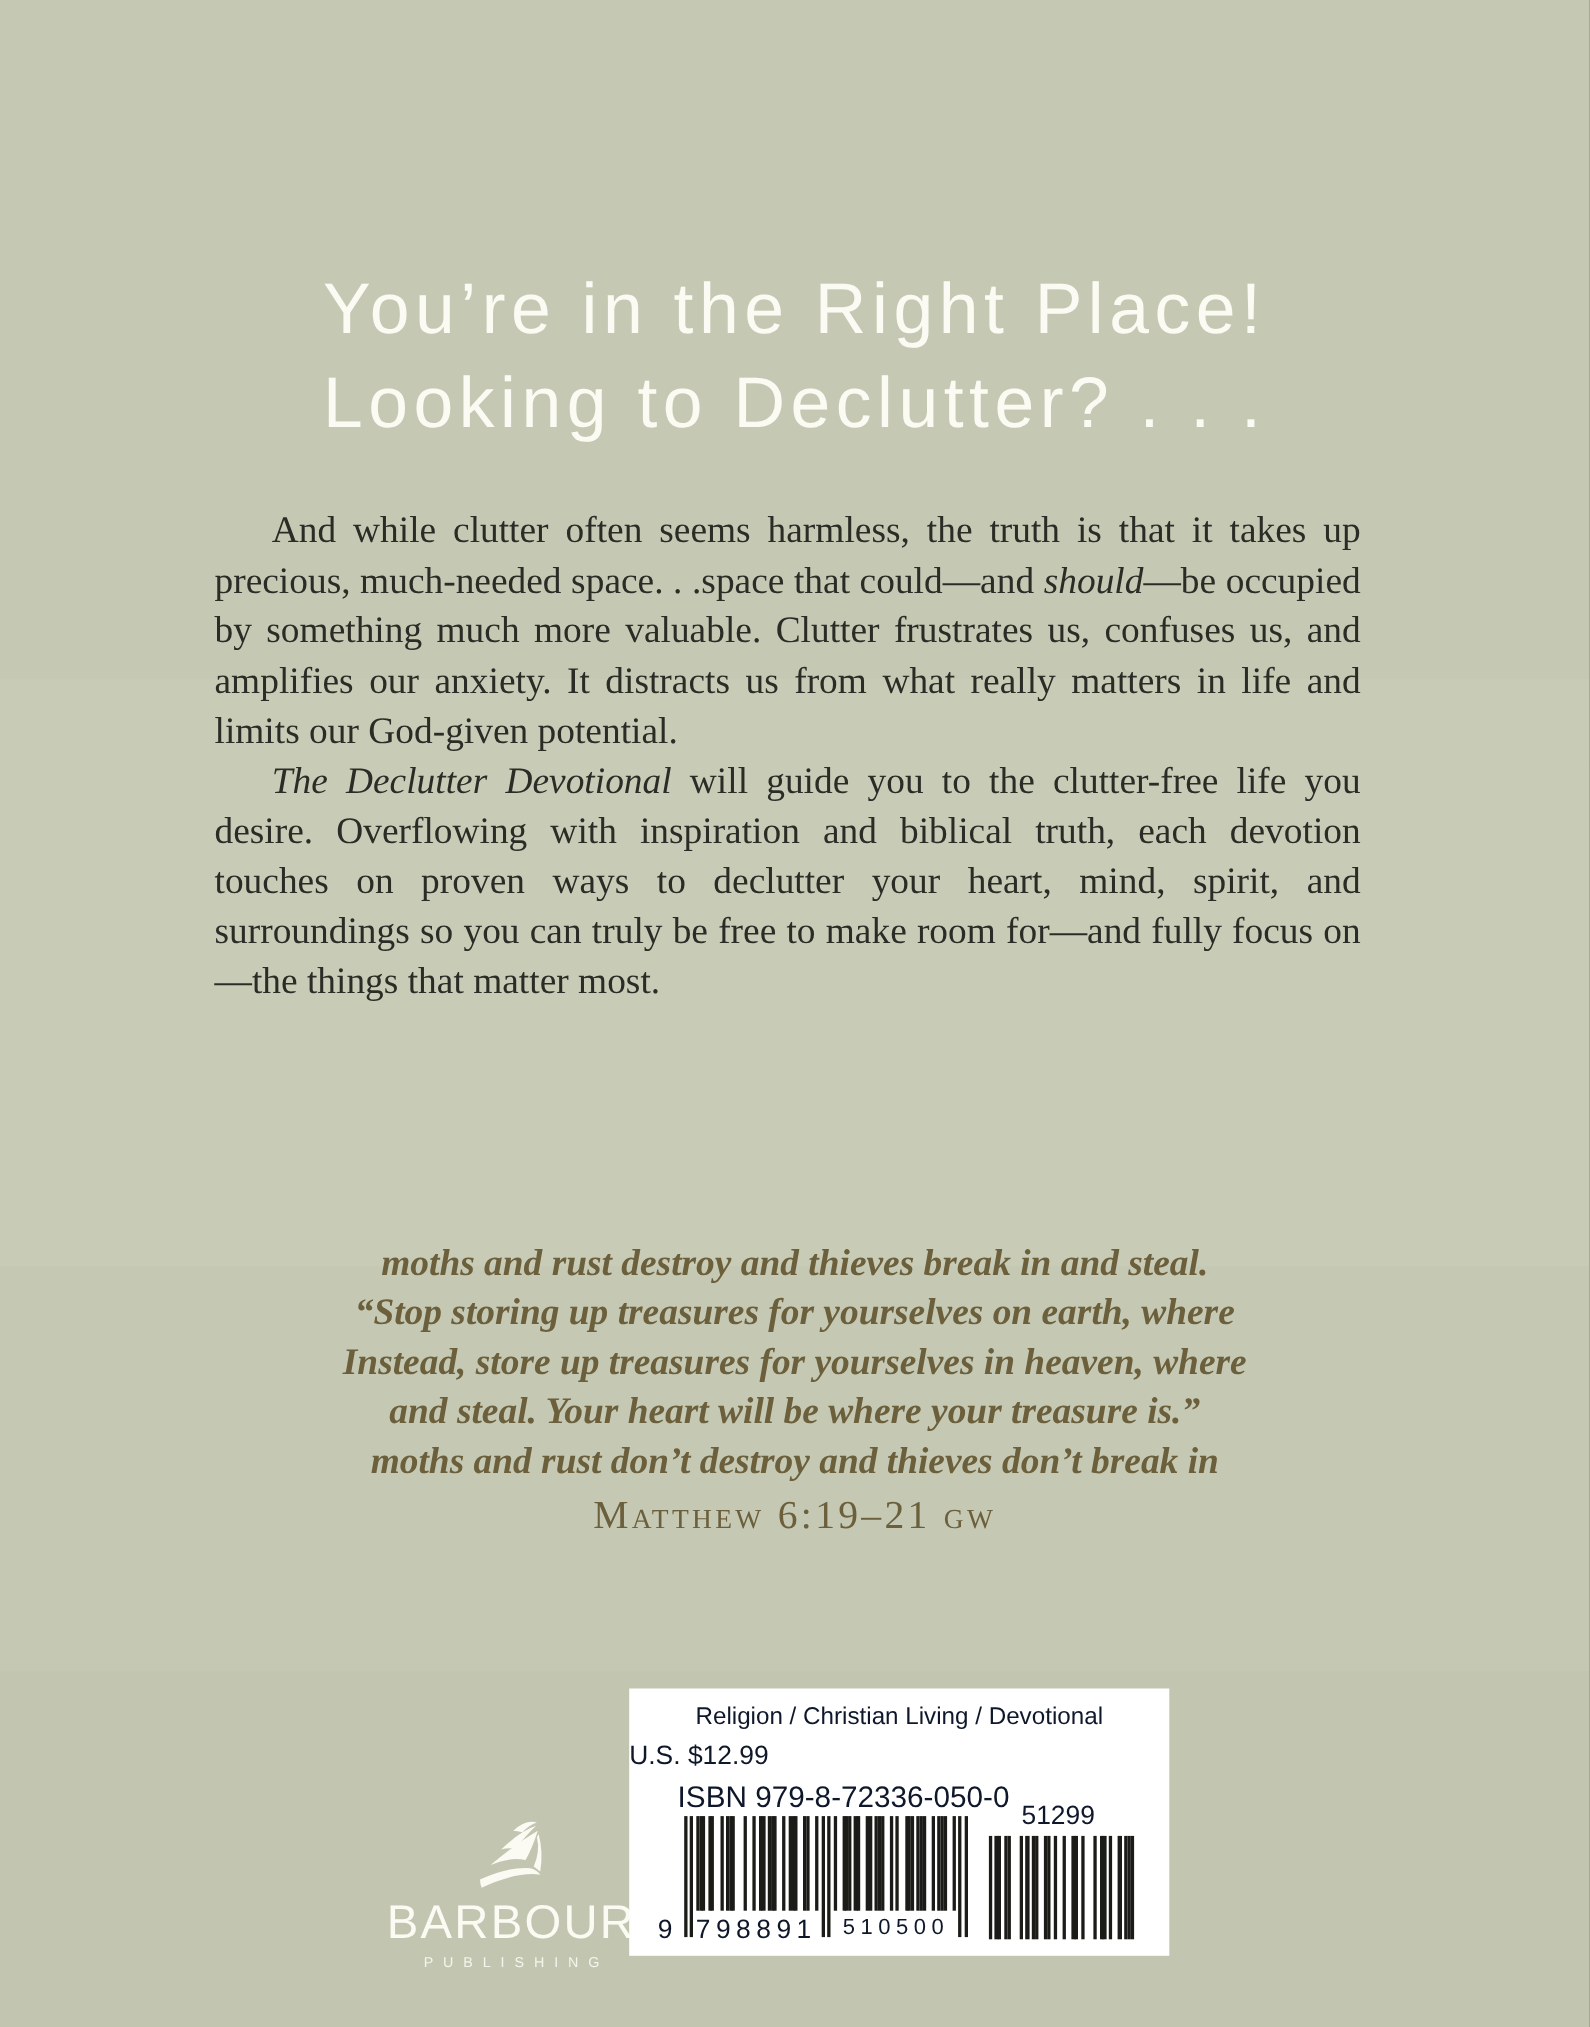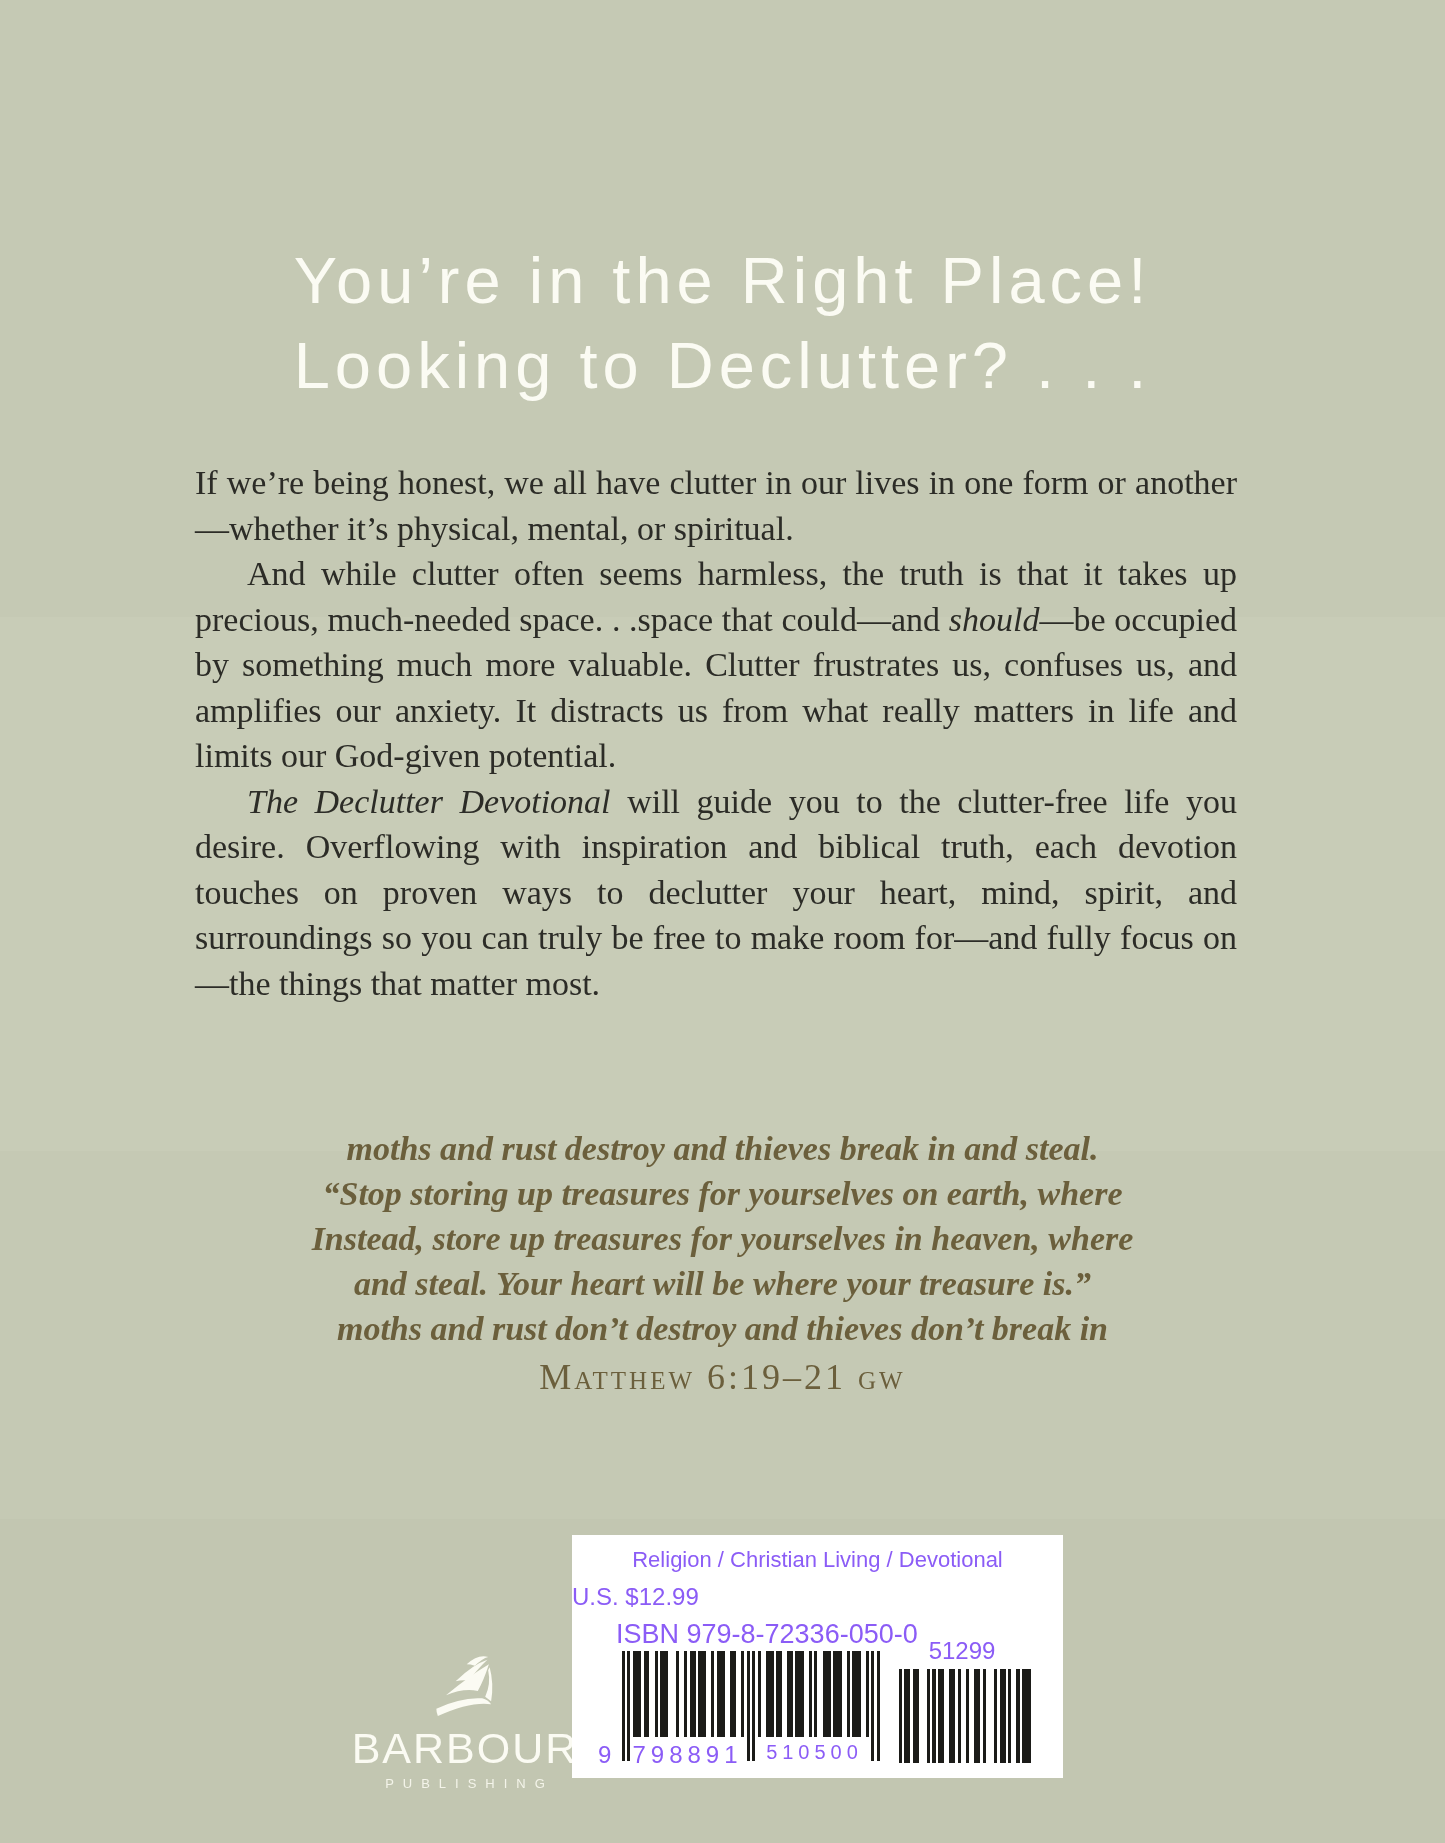--- a/index.html
+++ b/index.html
@@ -64,21 +64,21 @@
     text-align:center;
     font-family:"Liberation Sans", sans-serif;
     font-weight:300;font-size:13px;letter-spacing:9px;text-indent:9px;
     color:#f4f4ea;
   }
   
   .bc-panel{
     position:absolute;left:572px;top:1535px;width:491px;height:243px;
     background:#ffffff;
     font-family:"Liberation Sans", sans-serif;
-    color:#8b5cf6;
+    color:#0f172a;
   }
   .bc-category{position:absolute;top:12px;left:0;width:100%;text-align:center;font-size:22px;}
   .bc-price{position:absolute;top:48px;left:0;width:100%;text-align:left;font-size:24px;}
   .bc-isbn{position:absolute;left:44px;top:84px;font-size:27px;}
   .bc-main{position:absolute;left:50px;top:116px;width:258px;height:120px;}
   .bc-main .bar,.bc-addon .bar{position:absolute;top:0;background:#1b1b18;}
   .bc-digit-lead{position:absolute;left:-24px;top:90px;font-size:24px;}
   .bc-digits-l{position:absolute;left:9px;top:90px;width:113px;text-align:center;letter-spacing:5px;font-size:24px;}
   .bc-digits-r{position:absolute;left:136px;top:90px;width:113px;text-align:center;letter-spacing:5px;font-size:20px;}
   .bc-addon{position:absolute;left:324px;top:102px;width:132px;height:130px;}
@@ -89,21 +89,20 @@
 <body>
 
 <div class="cover">
 
   <div class="heading">
     <div>You’re in the Right Place!</div>
     <div>Looking to Declutter? . . .</div>
   </div>
 
   <div class="body-copy">
-      <p><span>If we’re being honest, we all have clutter in our lives in one form or another—whether it’s physical, mental, or spiritual.</span></p>
       <p class="indent"><span>And while clutter often seems harmless, the truth is that it takes up precious, much-needed space. . .space that could—and </span><i>should</i><span>—be occupied by something much more valuable. Clutter frustrates us, confuses us, and amplifies our anxiety. It distracts us from what really matters in life and limits our God-given potential.</span></p>
       <p class="indent"><i>The Declutter Devotional</i><span> will guide you to the clutter-free life you desire. Overflowing with inspiration and biblical truth, each devotion touches on proven ways to declutter your heart, mind, spirit, and surroundings so you can truly be free to make room for—and fully focus on—the things that matter most.</span></p>
     </div>
 
   <div class="quote">
       <div>moths and rust destroy and thieves break in and steal.</div>
       <div>“Stop storing up treasures for yourselves on earth, where</div>
       <div>Instead, store up treasures for yourselves in heaven, where</div>
       <div>and steal. Your heart will be where your treasure is.”</div>
       <div>moths and rust don’t destroy and thieves don’t break in</div>

